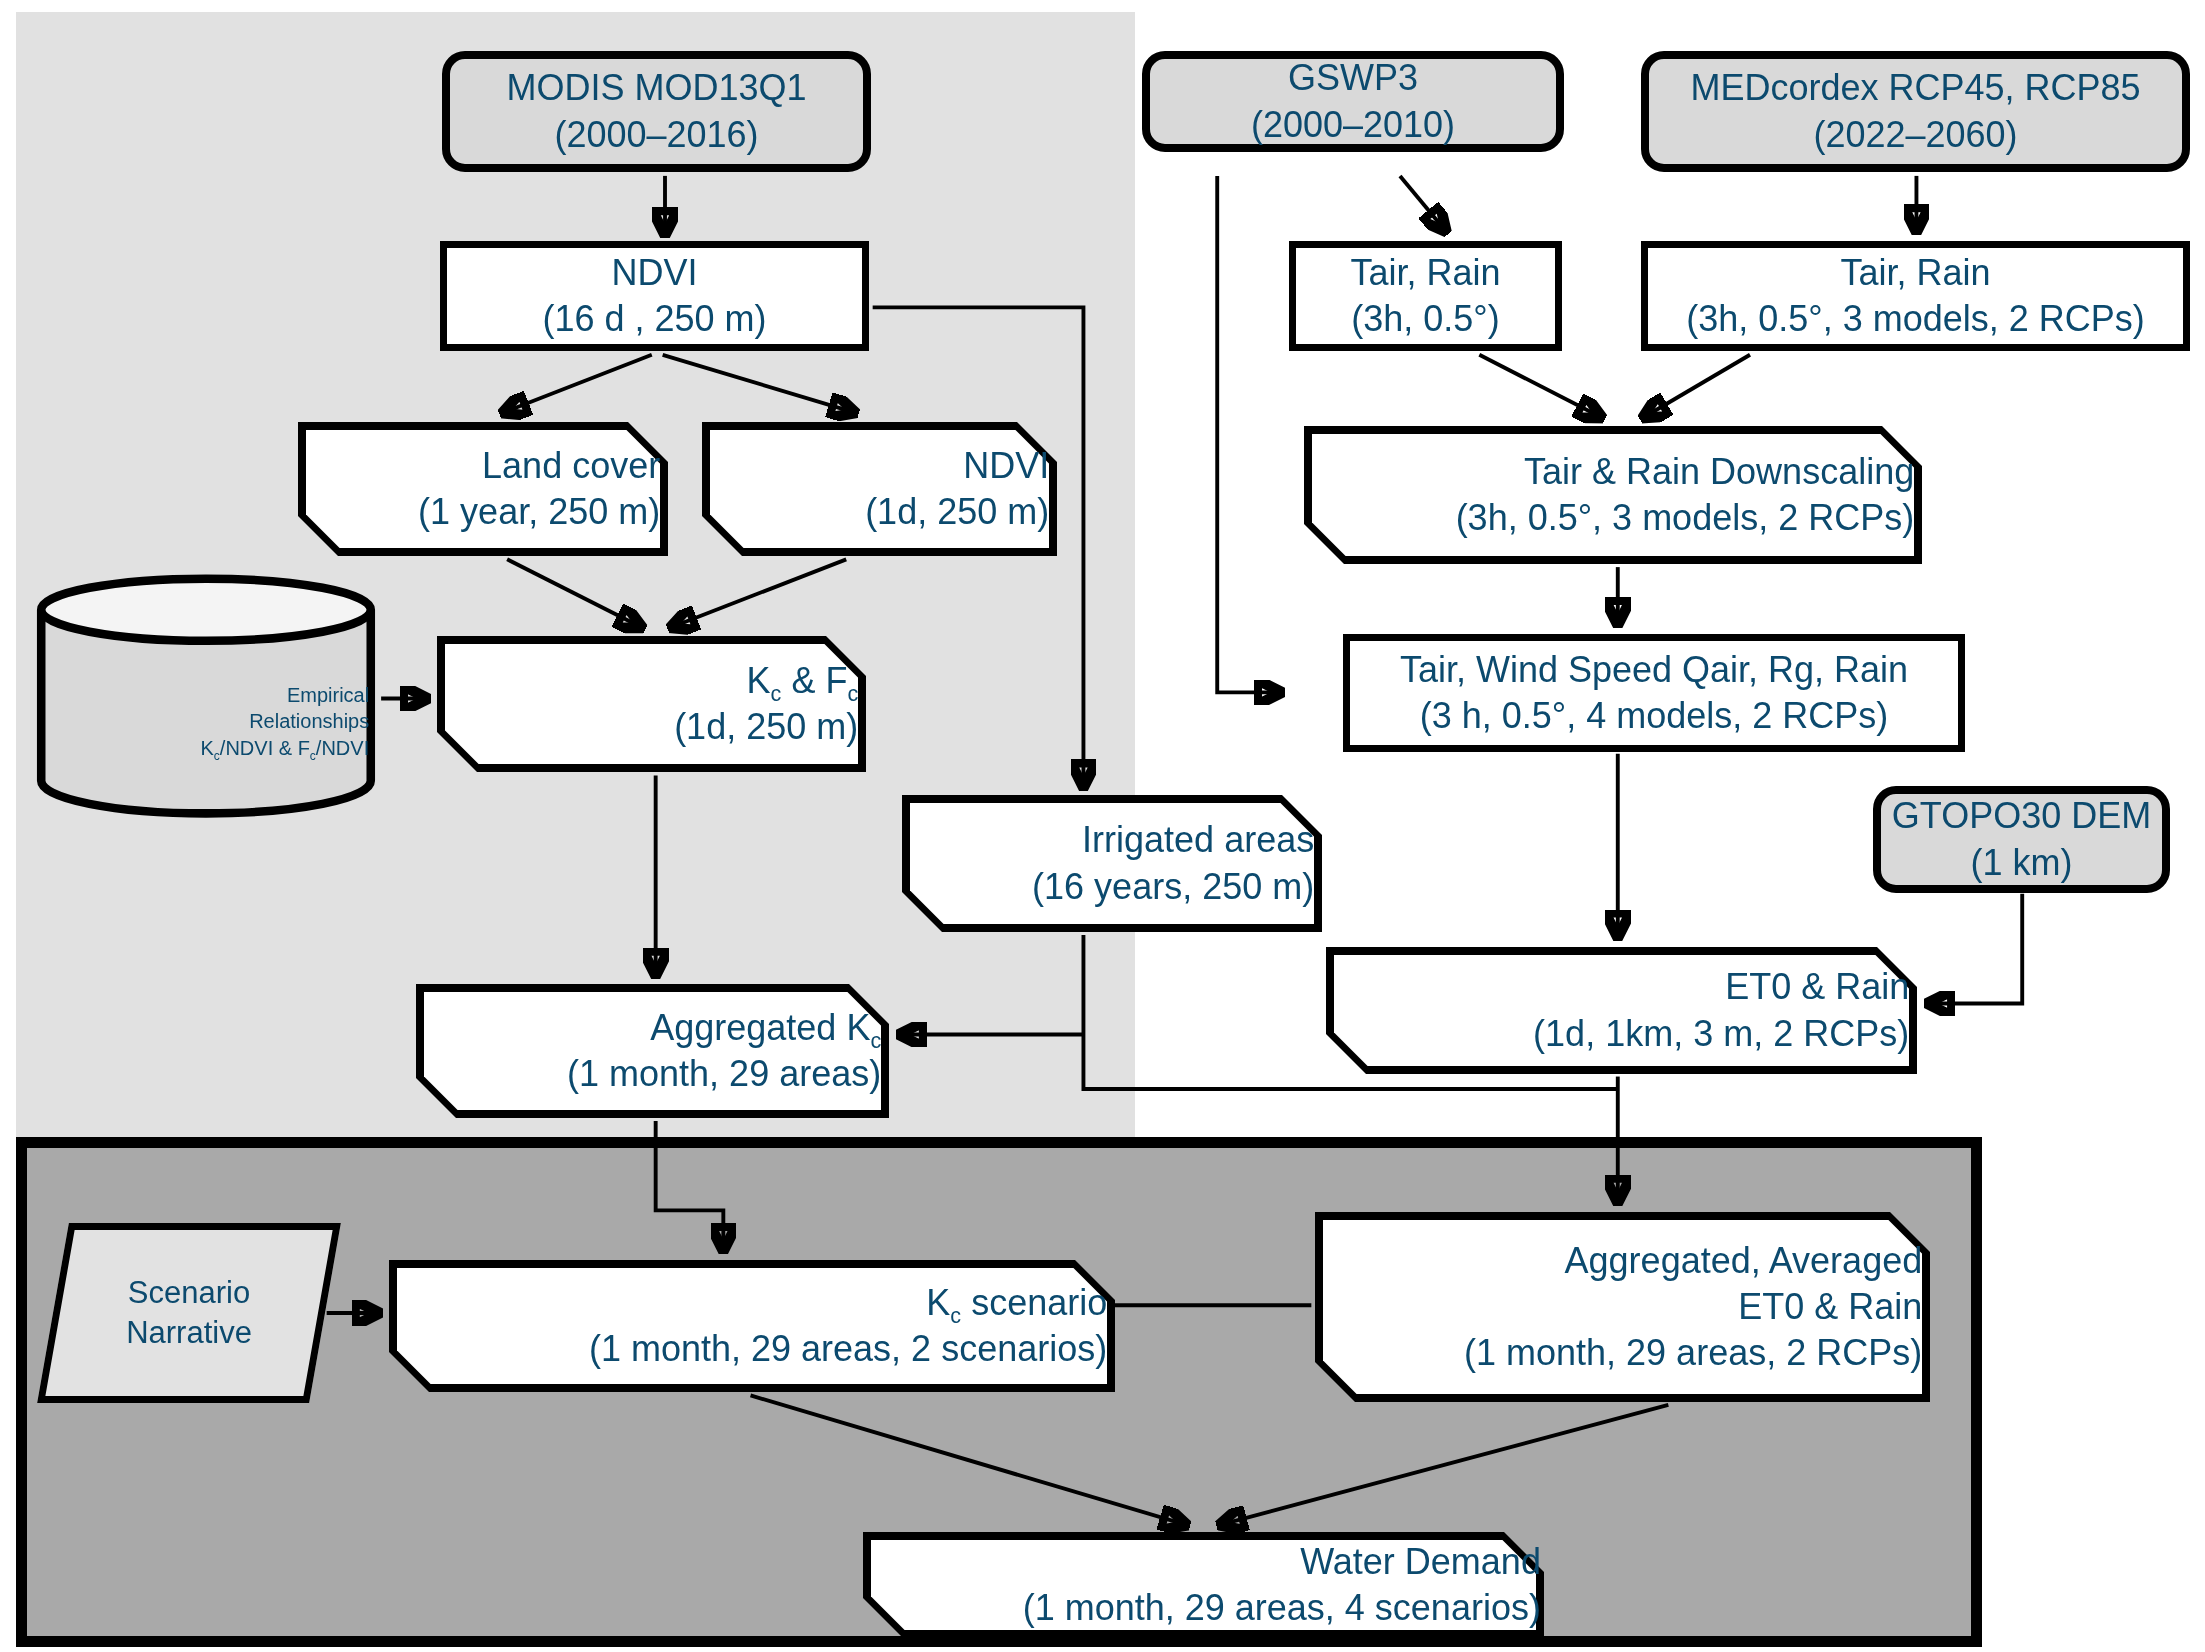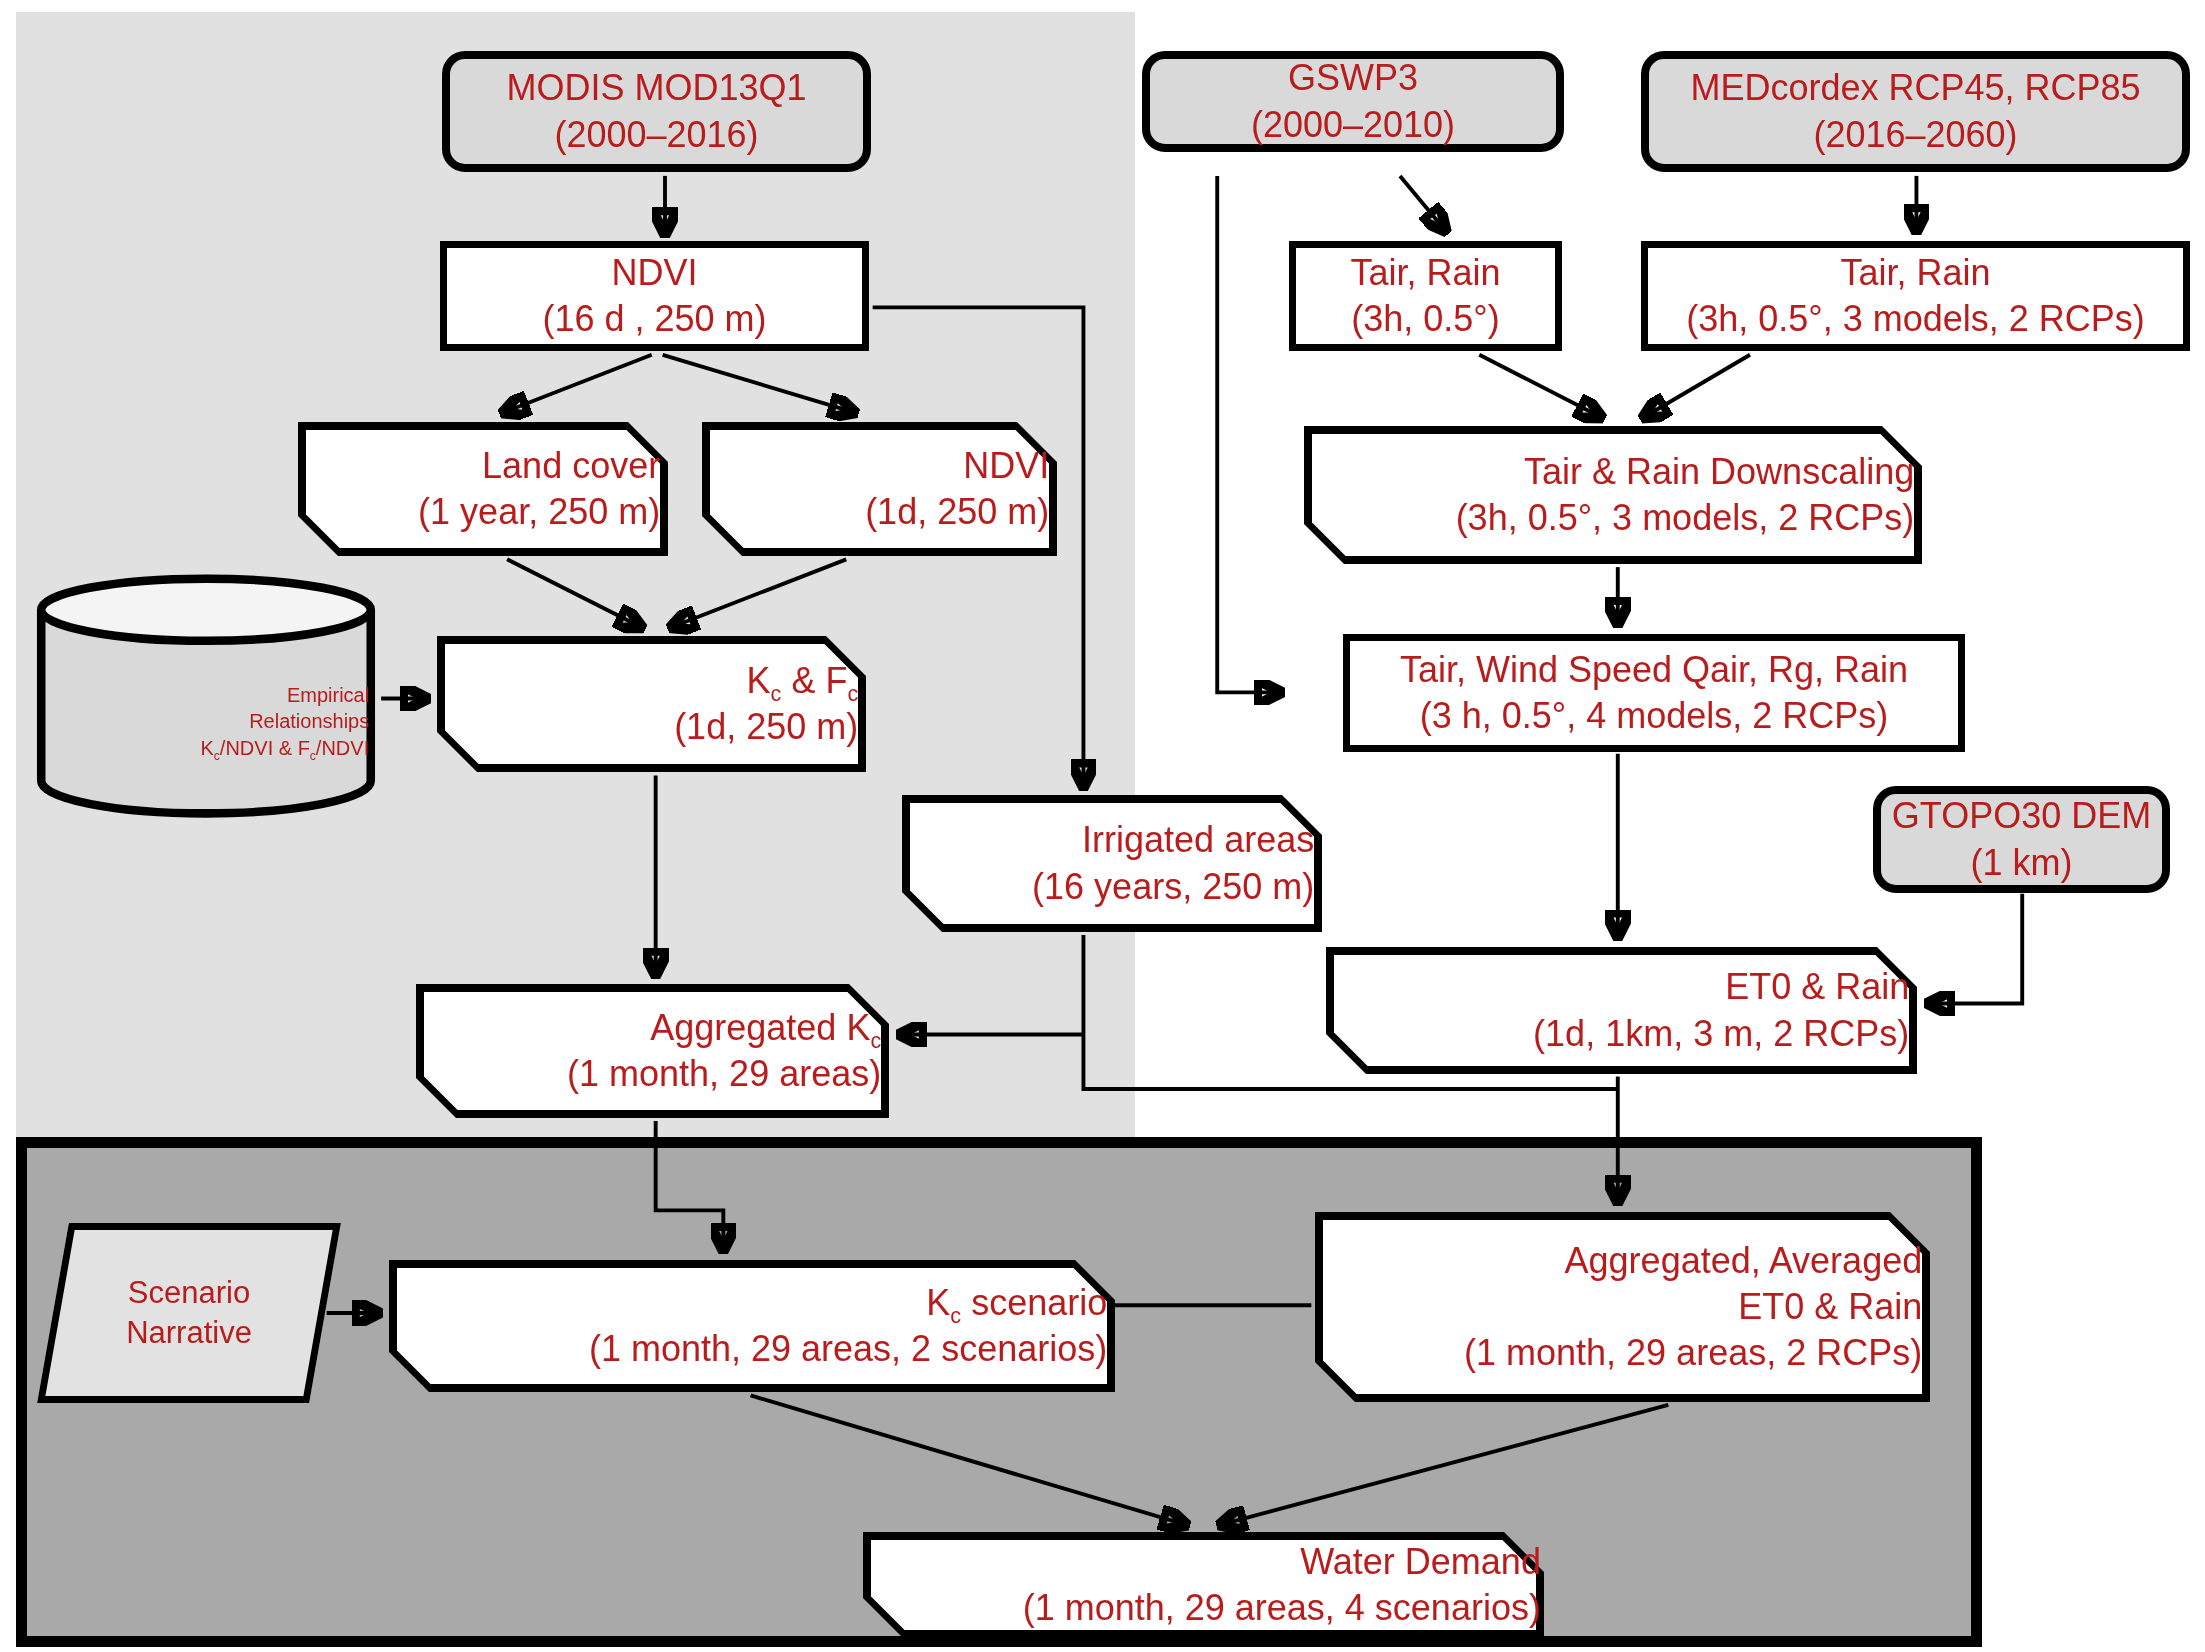--- a/index.html
+++ b/index.html
@@ -1,21 +1,21 @@
 <!DOCTYPE html>
 <html style="--bg: #ffffff; --panel-light: #e1e1e1; --panel-dark: #a9a9a9; --src-fill: #d9d9d9; --par-fill: #e2e2e2;font-size:12.4px"><head>
 <meta charset="utf-8">
 <style>
   html,body{margin:0;padding:0;background:#ffffff;}
   .stage{
     position:relative;
     width:2205px;height:1653px;
     background:var(--bg,#ffffff);
     font-family:"Liberation Sans","DejaVu Sans",sans-serif;
-    color:#b91c1c;
+    color:#0c4a6e;
     overflow:hidden;
   }
   .panel{position:absolute;box-sizing:border-box;}
   .panel.light{background:var(--panel-light,#e1e1e1);}
   .panel.dark{background:var(--panel-dark,#a9a9a9);border:11px solid #000;}
   svg.wires{position:absolute;left:0;top:0;z-index:2;}
   svg.wires path{fill:none;stroke:#000;stroke-width:5;}
   .node{
     position:absolute;z-index:3;box-sizing:border-box;
     display:flex;flex-direction:column;justify-content:center;align-items:center;
@@ -82,21 +82,21 @@
   <div class="node src" style="left:442px;top:51px;width:429px;height:121px;">
     <span class="ln">MODIS MOD13Q1</span>
     <span class="ln">(2000–2016)</span>
   </div>
   <div class="node src" style="left:1142px;top:51px;width:422px;height:101px;">
     <span class="ln">GSWP3</span>
     <span class="ln">(2000–2010)</span>
   </div>
   <div class="node src" style="left:1641px;top:51px;width:549px;height:121px;">
     <span class="ln">MEDcordex RCP45, RCP85</span>
-    <span class="ln">(2016–2060)</span>
+    <span class="ln">(2022–2060)</span>
   </div>
   <div class="node src" style="left:1873px;top:786px;width:297px;height:107px;">
     <span class="ln">GTOPO30 DEM</span>
     <span class="ln">(1 km)</span>
   </div>
 
   <div class="node rect" style="left:440px;top:241px;width:429px;height:110px;">
     <span class="ln">NDVI</span>
     <span class="ln">(16 d , 250 m)</span>
   </div>

